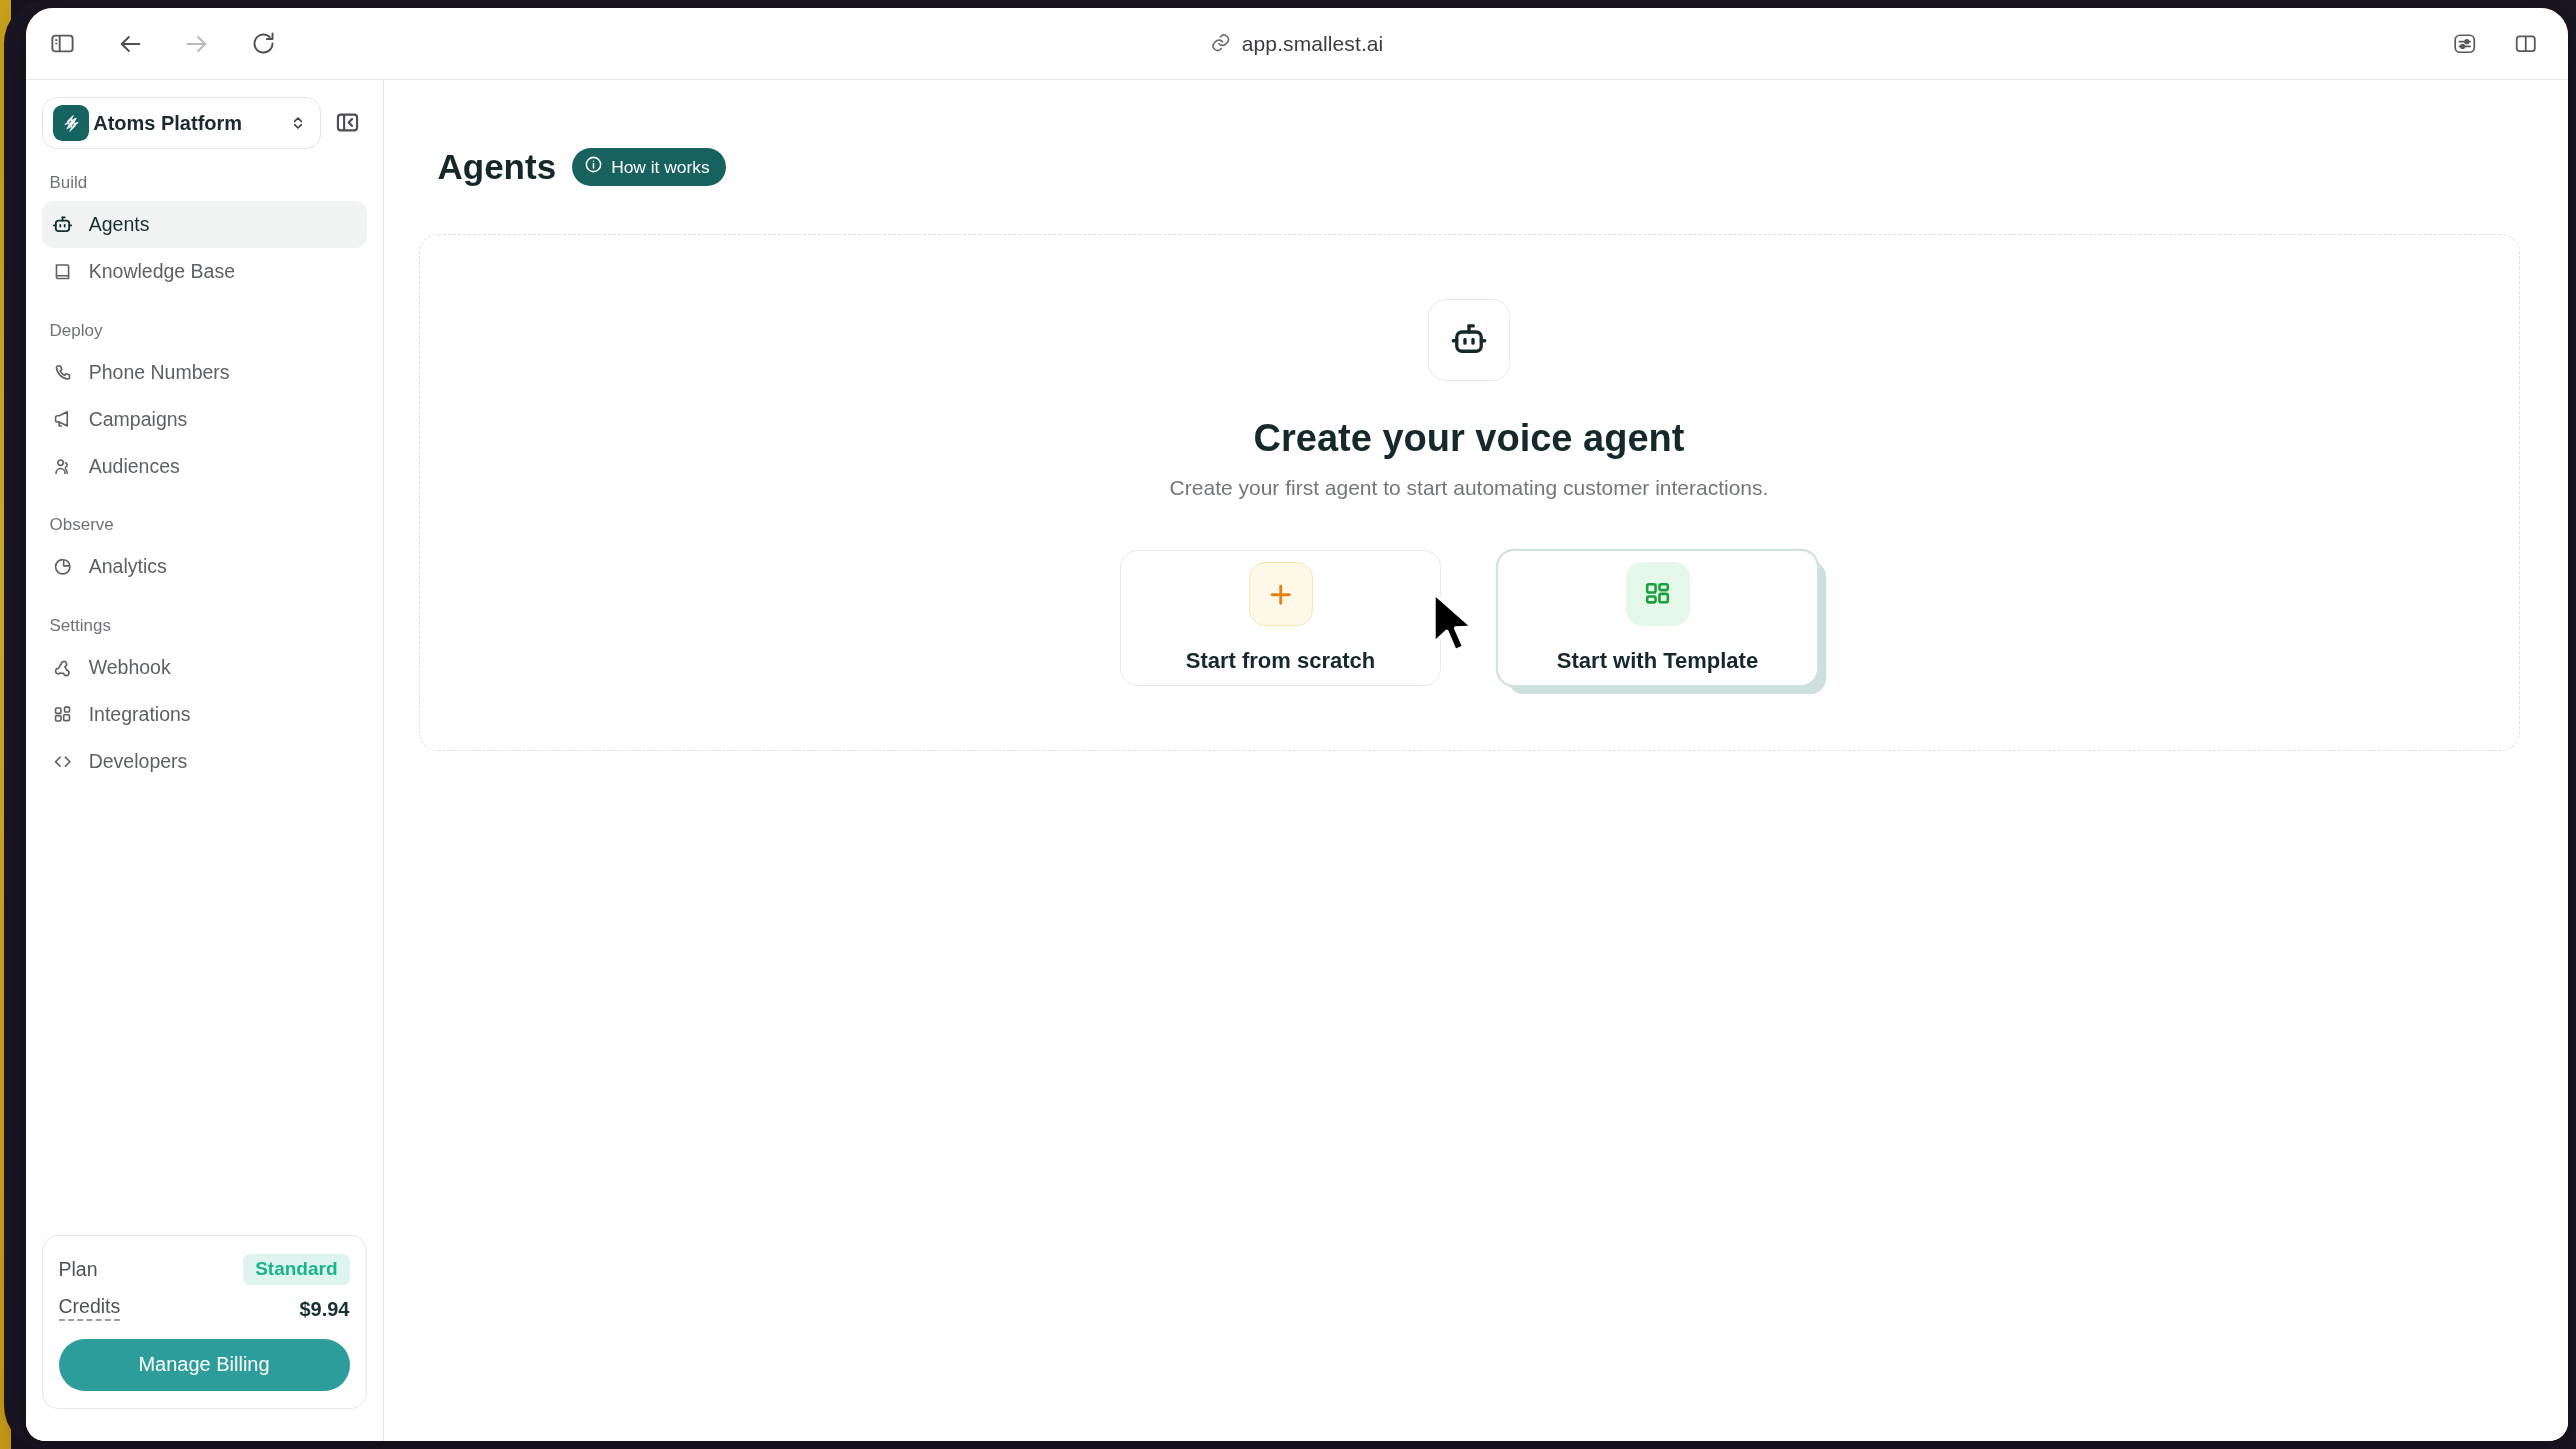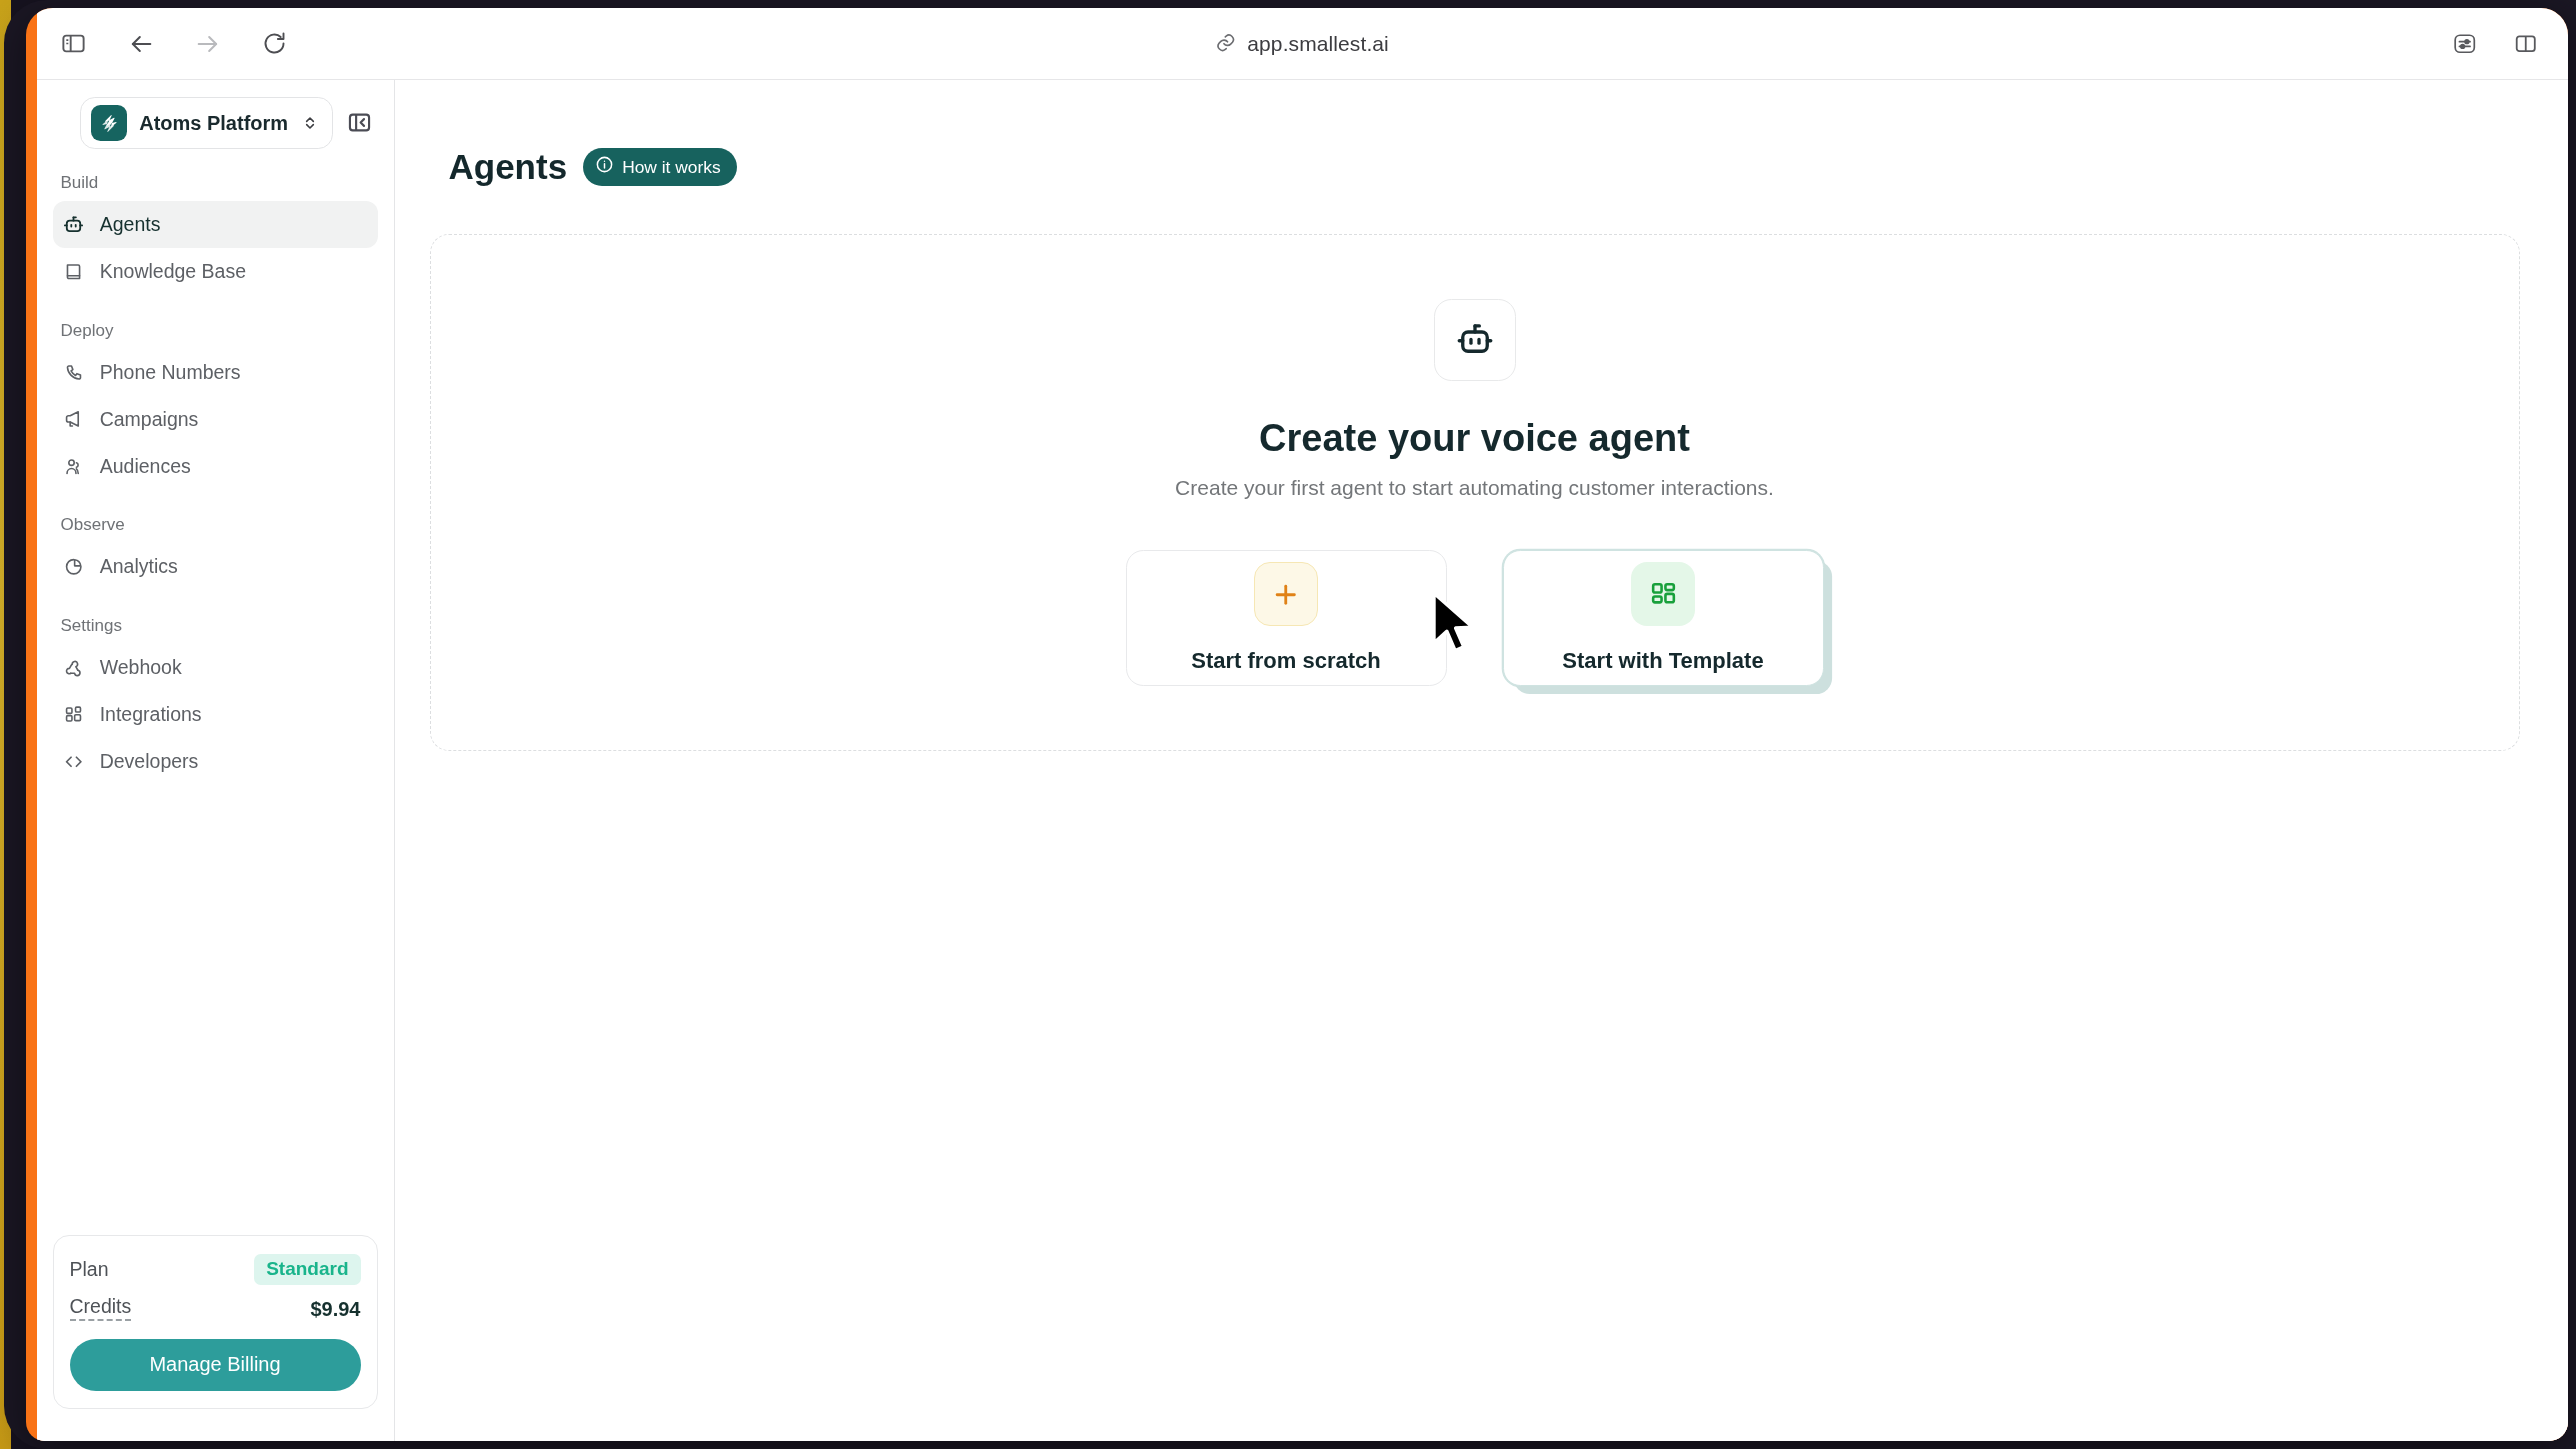--- a/index.html
+++ b/index.html
@@ -26,21 +26,20 @@
 
   
   .window {
     position: absolute;
     left: 25.5px; top: 8px;
     width: 2542px; height: 1433px;
     background: #f97316;
     border-radius: 27px 27px 19px 19px;
     overflow: hidden;
     box-shadow: 0 9.4px 40px rgba(0,0,0,.45);
-    padding-left: 11px;
   }
 
   
   .toolbar {
     position: relative;
     height: 72px;
     background: #ffffff;
     border-bottom: 0.7px solid #e6e6e8;
     display: flex; align-items: center;
   }
@@ -84,23 +83,22 @@
     display: flex; align-items: center; gap: 8px;
     padding: 17.4px 16px 6.7px 16px;
   }
   .ws-select {
     flex: 1;
     height: 52px;
     border: 0.7px solid #e3e4e6;
     border-radius: 14.8px;
     display: flex; align-items: center;
     padding: 0 12px 0 10.7px;
-    gap: 12px;
+    gap: 4px;
     background: #fff;
-    margin-left: 27px;
   }
   .ws-logo {
     width: 36px; height: 36px; border-radius: 9.4px;
     background: #166460;
     display: flex; align-items: center; justify-content: center;
     flex: 0 0 36px;
   }
   .ws-name {
     font-size: 20px; font-weight: 700; color: #1a2a2e;
     flex: 1; white-space: nowrap;

